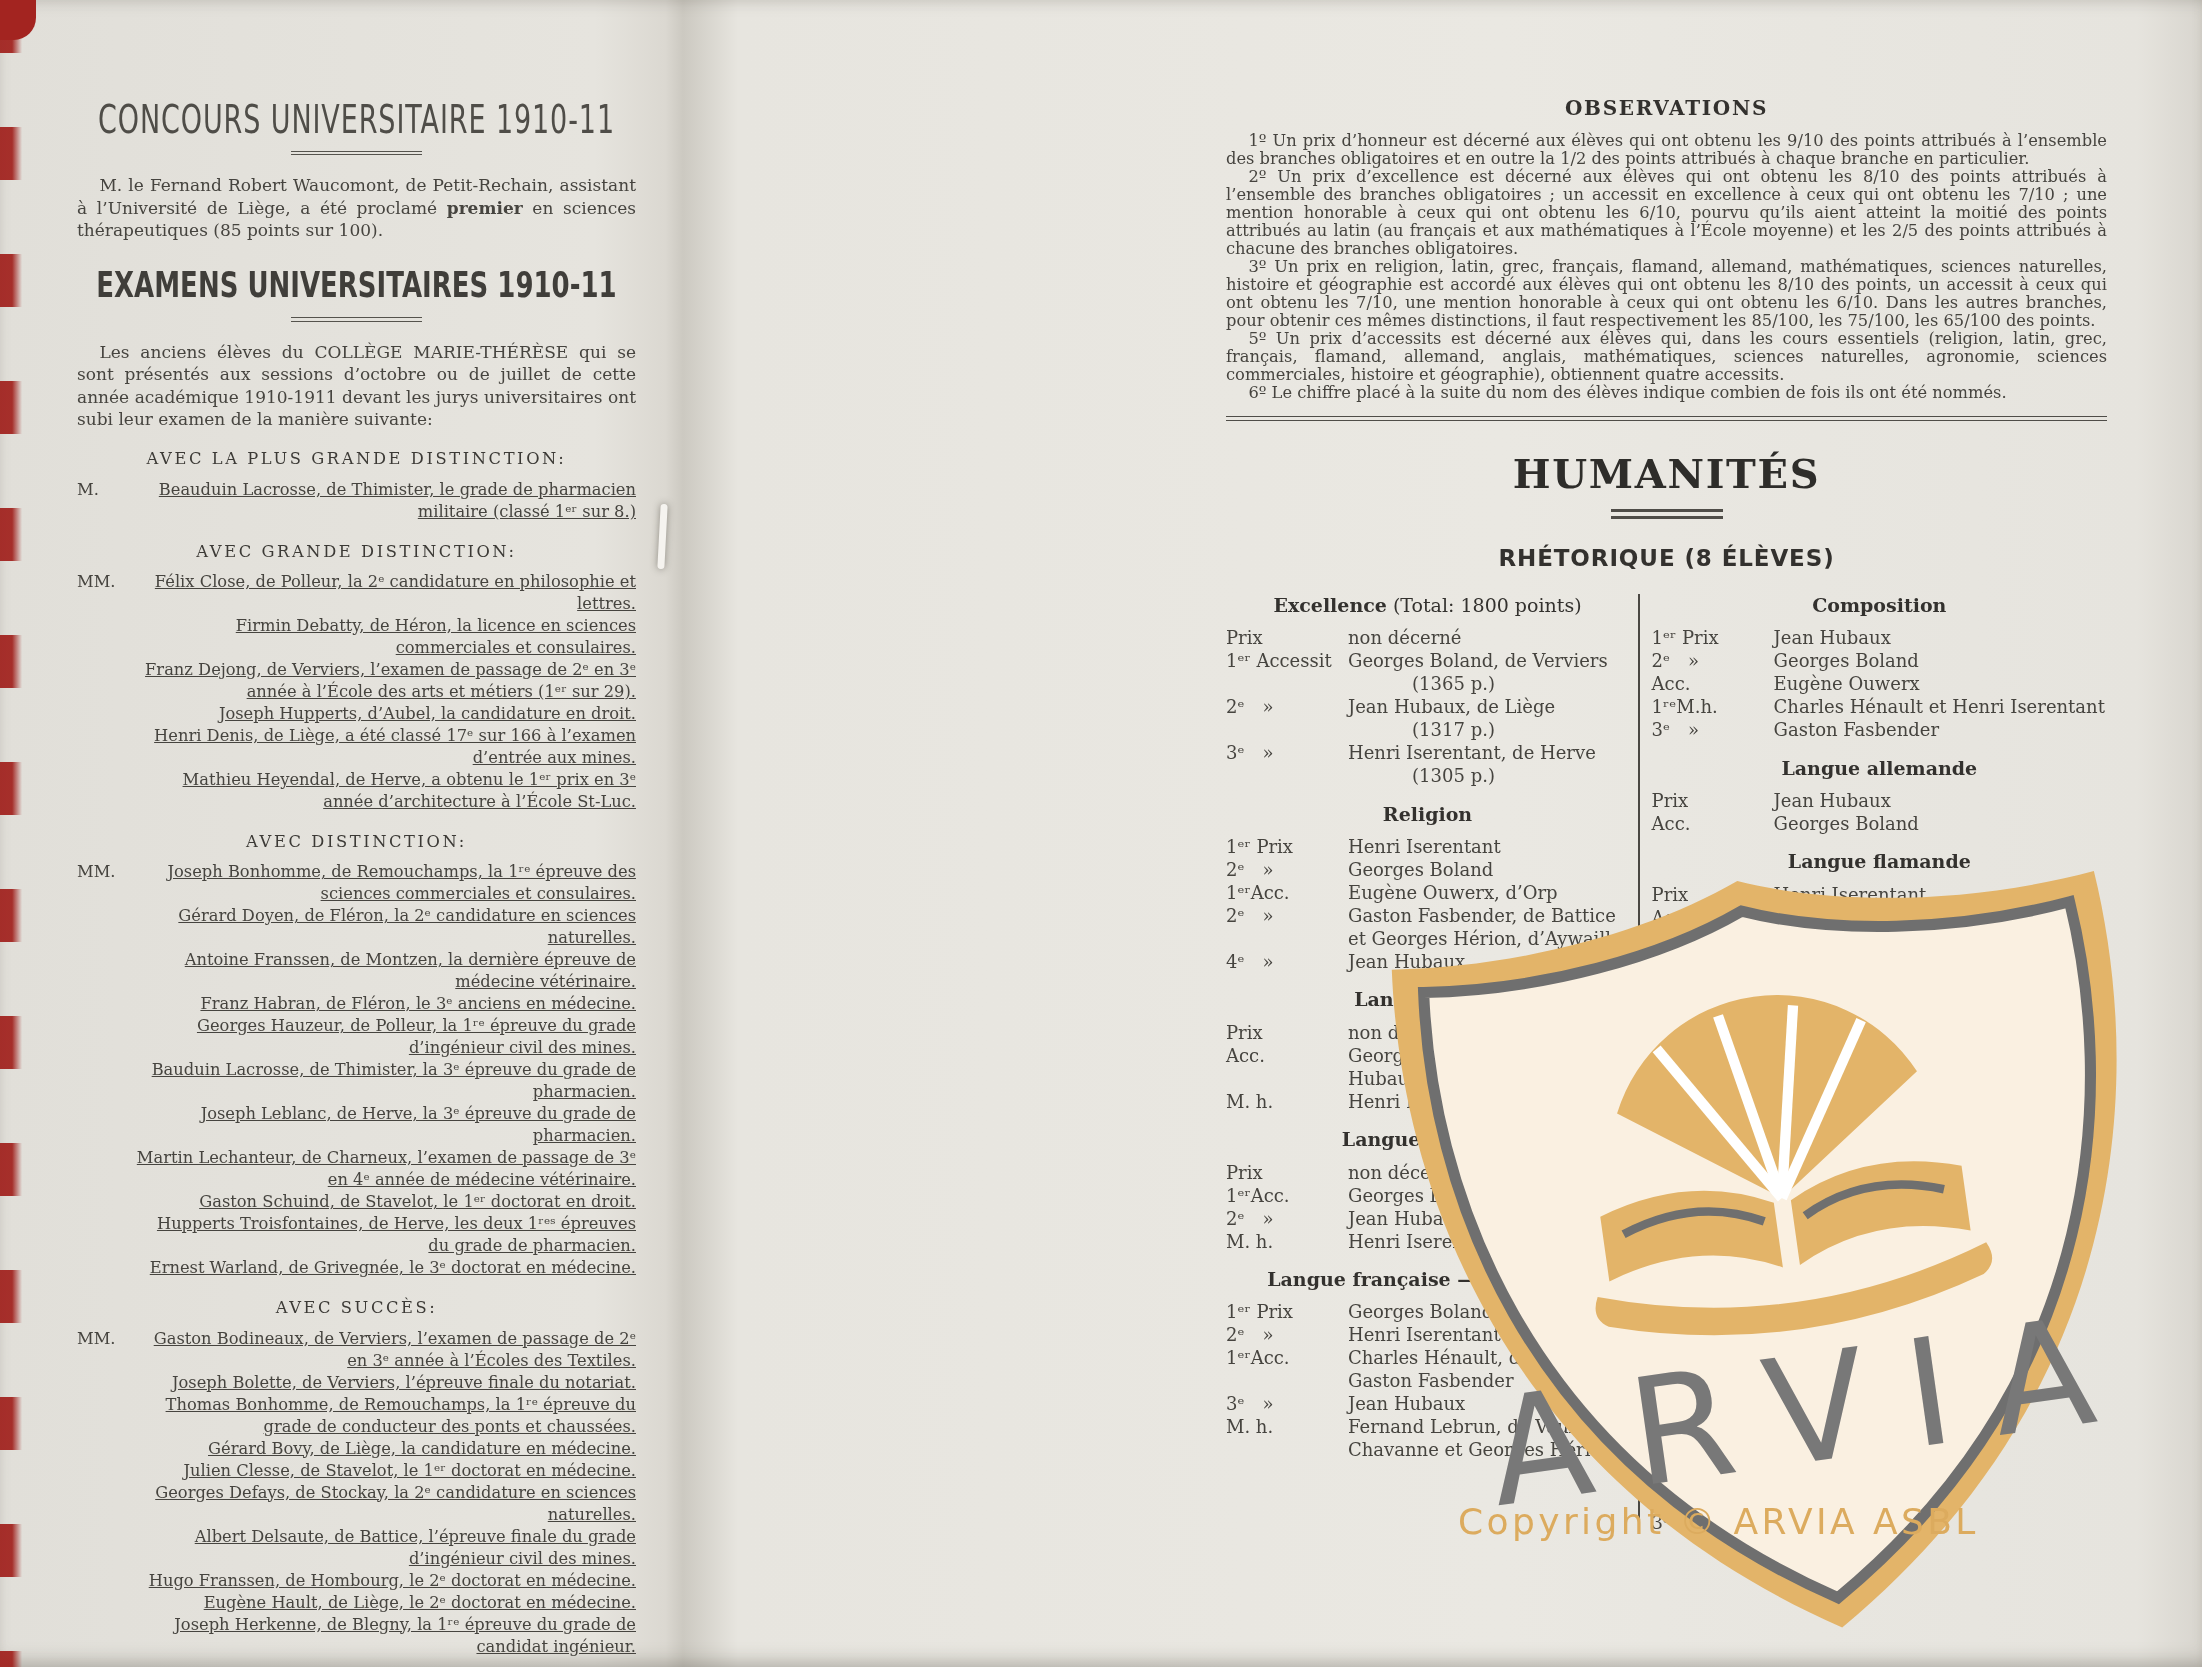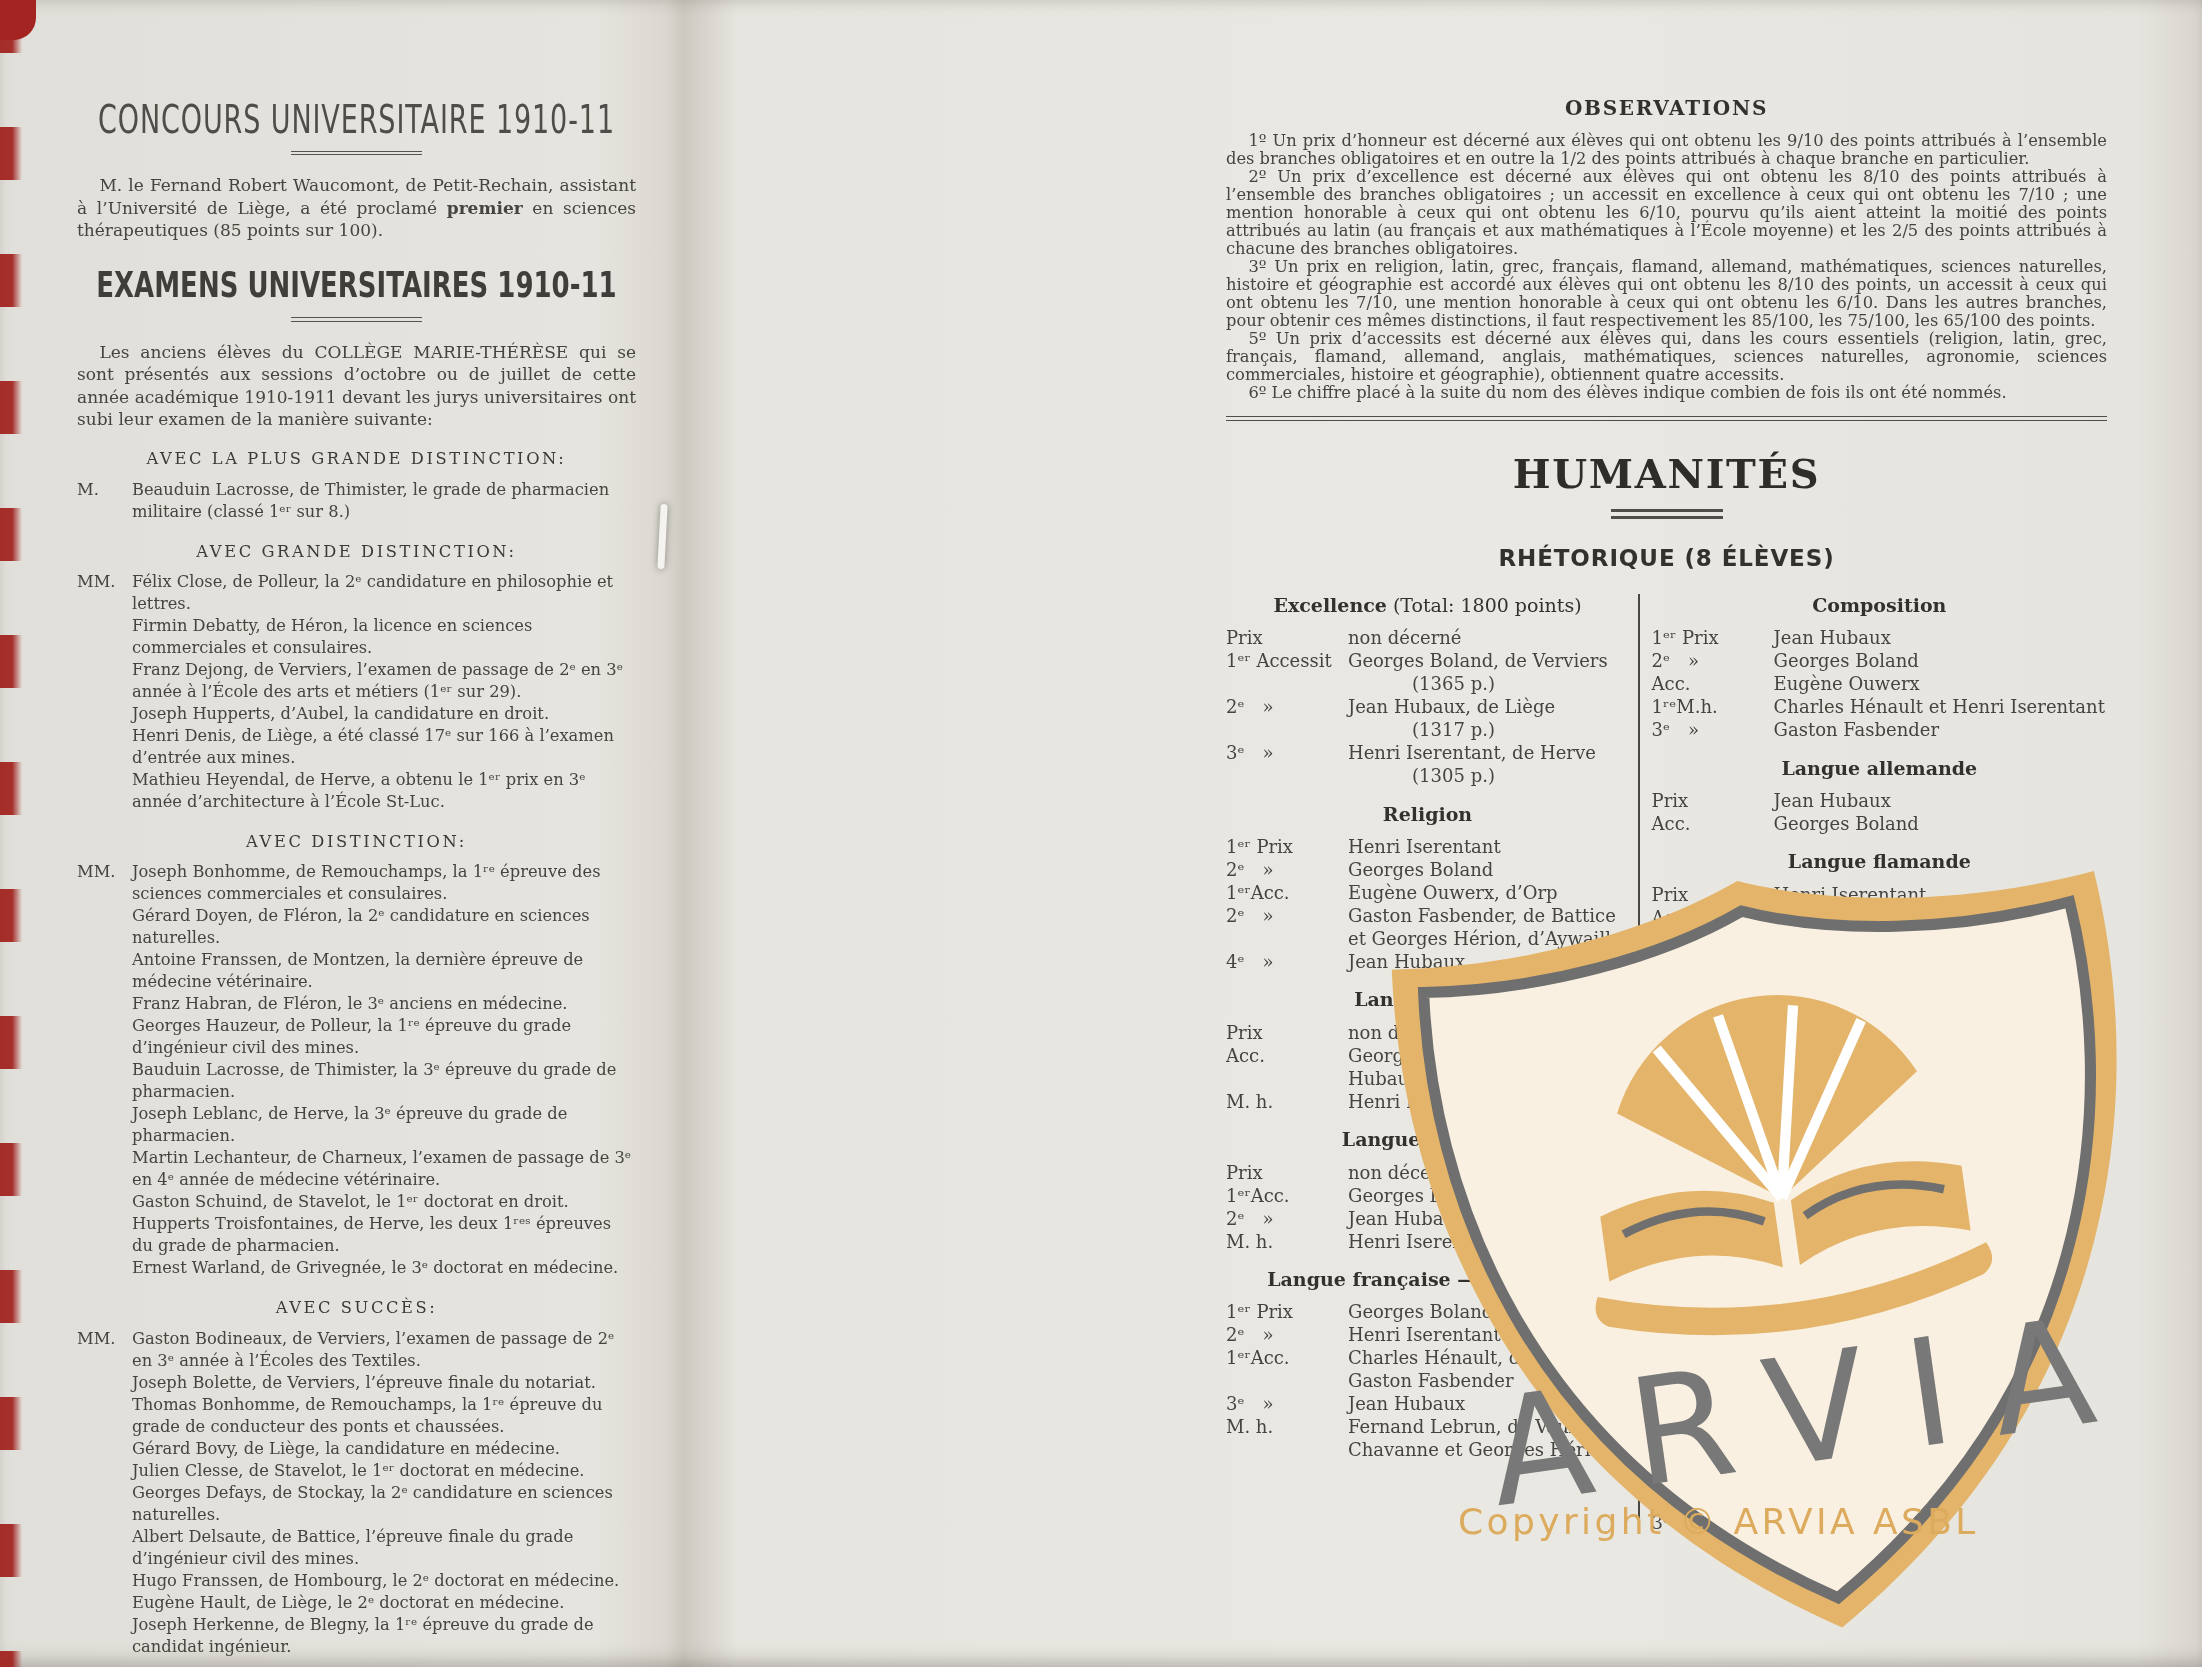--- a/index.html
+++ b/index.html
@@ -39,21 +39,21 @@
     font-family:"DejaVu Sans","Liberation Sans",sans-serif;font-weight:700;
     font-size:26px;letter-spacing:0;color:#403e3a;
     transform:scaleY(1.35);transform-origin:50% 0;margin-top:20.6px;
   }
   .rule2{width:131px;margin:6.9px auto 0 auto;border-top:1.7px solid #55534d;border-bottom:1.7px solid #55534d;height:2.6px;}
   .intro{margin:19px 0 0 0;font-size:17px;line-height:22.4px;text-align:justify;text-indent:22.4px;}
   .b{font-weight:700;}
   .sec-h{margin:19px 0 10.3px;text-align:center;font-size:16.3px;letter-spacing:2.6px;color:#3c3a36;}
   .group{position:relative;padding-left:55px;font-size:16.3px;line-height:22px;}
   .group .pfx{position:absolute;left:0;top:0;}
-  .entry{text-align:left;}
+  .entry{text-align:right;text-decoration:underline;}
 
   
   .pgR{position:absolute;left:1226px;top:96px;width:881px;}
   .obs-t{text-align:center;font-weight:700;font-size:20px;letter-spacing:1.7px;color:#33312e;margin:0 0 12px 0;}
   .obs p{margin:0;font-size:16.3px;line-height:18px;text-align:justify;text-indent:22.4px;}
   .hr2{margin-top:13.8px;border-top:1.7px solid #4f4d48;border-bottom:1.7px solid #4f4d48;height:3.4px;}
   .hum-t{margin:29px 0 0 0;text-align:center;font-weight:700;font-size:40px;letter-spacing:1.7px;color:#2e2d2a;}
   .hum-rule{width:112px;margin:12px auto 0 auto;border-top:3.4px solid #4f4d48;border-bottom:3.4px solid #4f4d48;height:4.3px;}
   .rhe-t{margin-top:26px;text-align:center;font-weight:700;font-size:23px;letter-spacing:0.9px;
     font-family:"DejaVu Sans","Liberation Sans",sans-serif;color:#33312e;}

